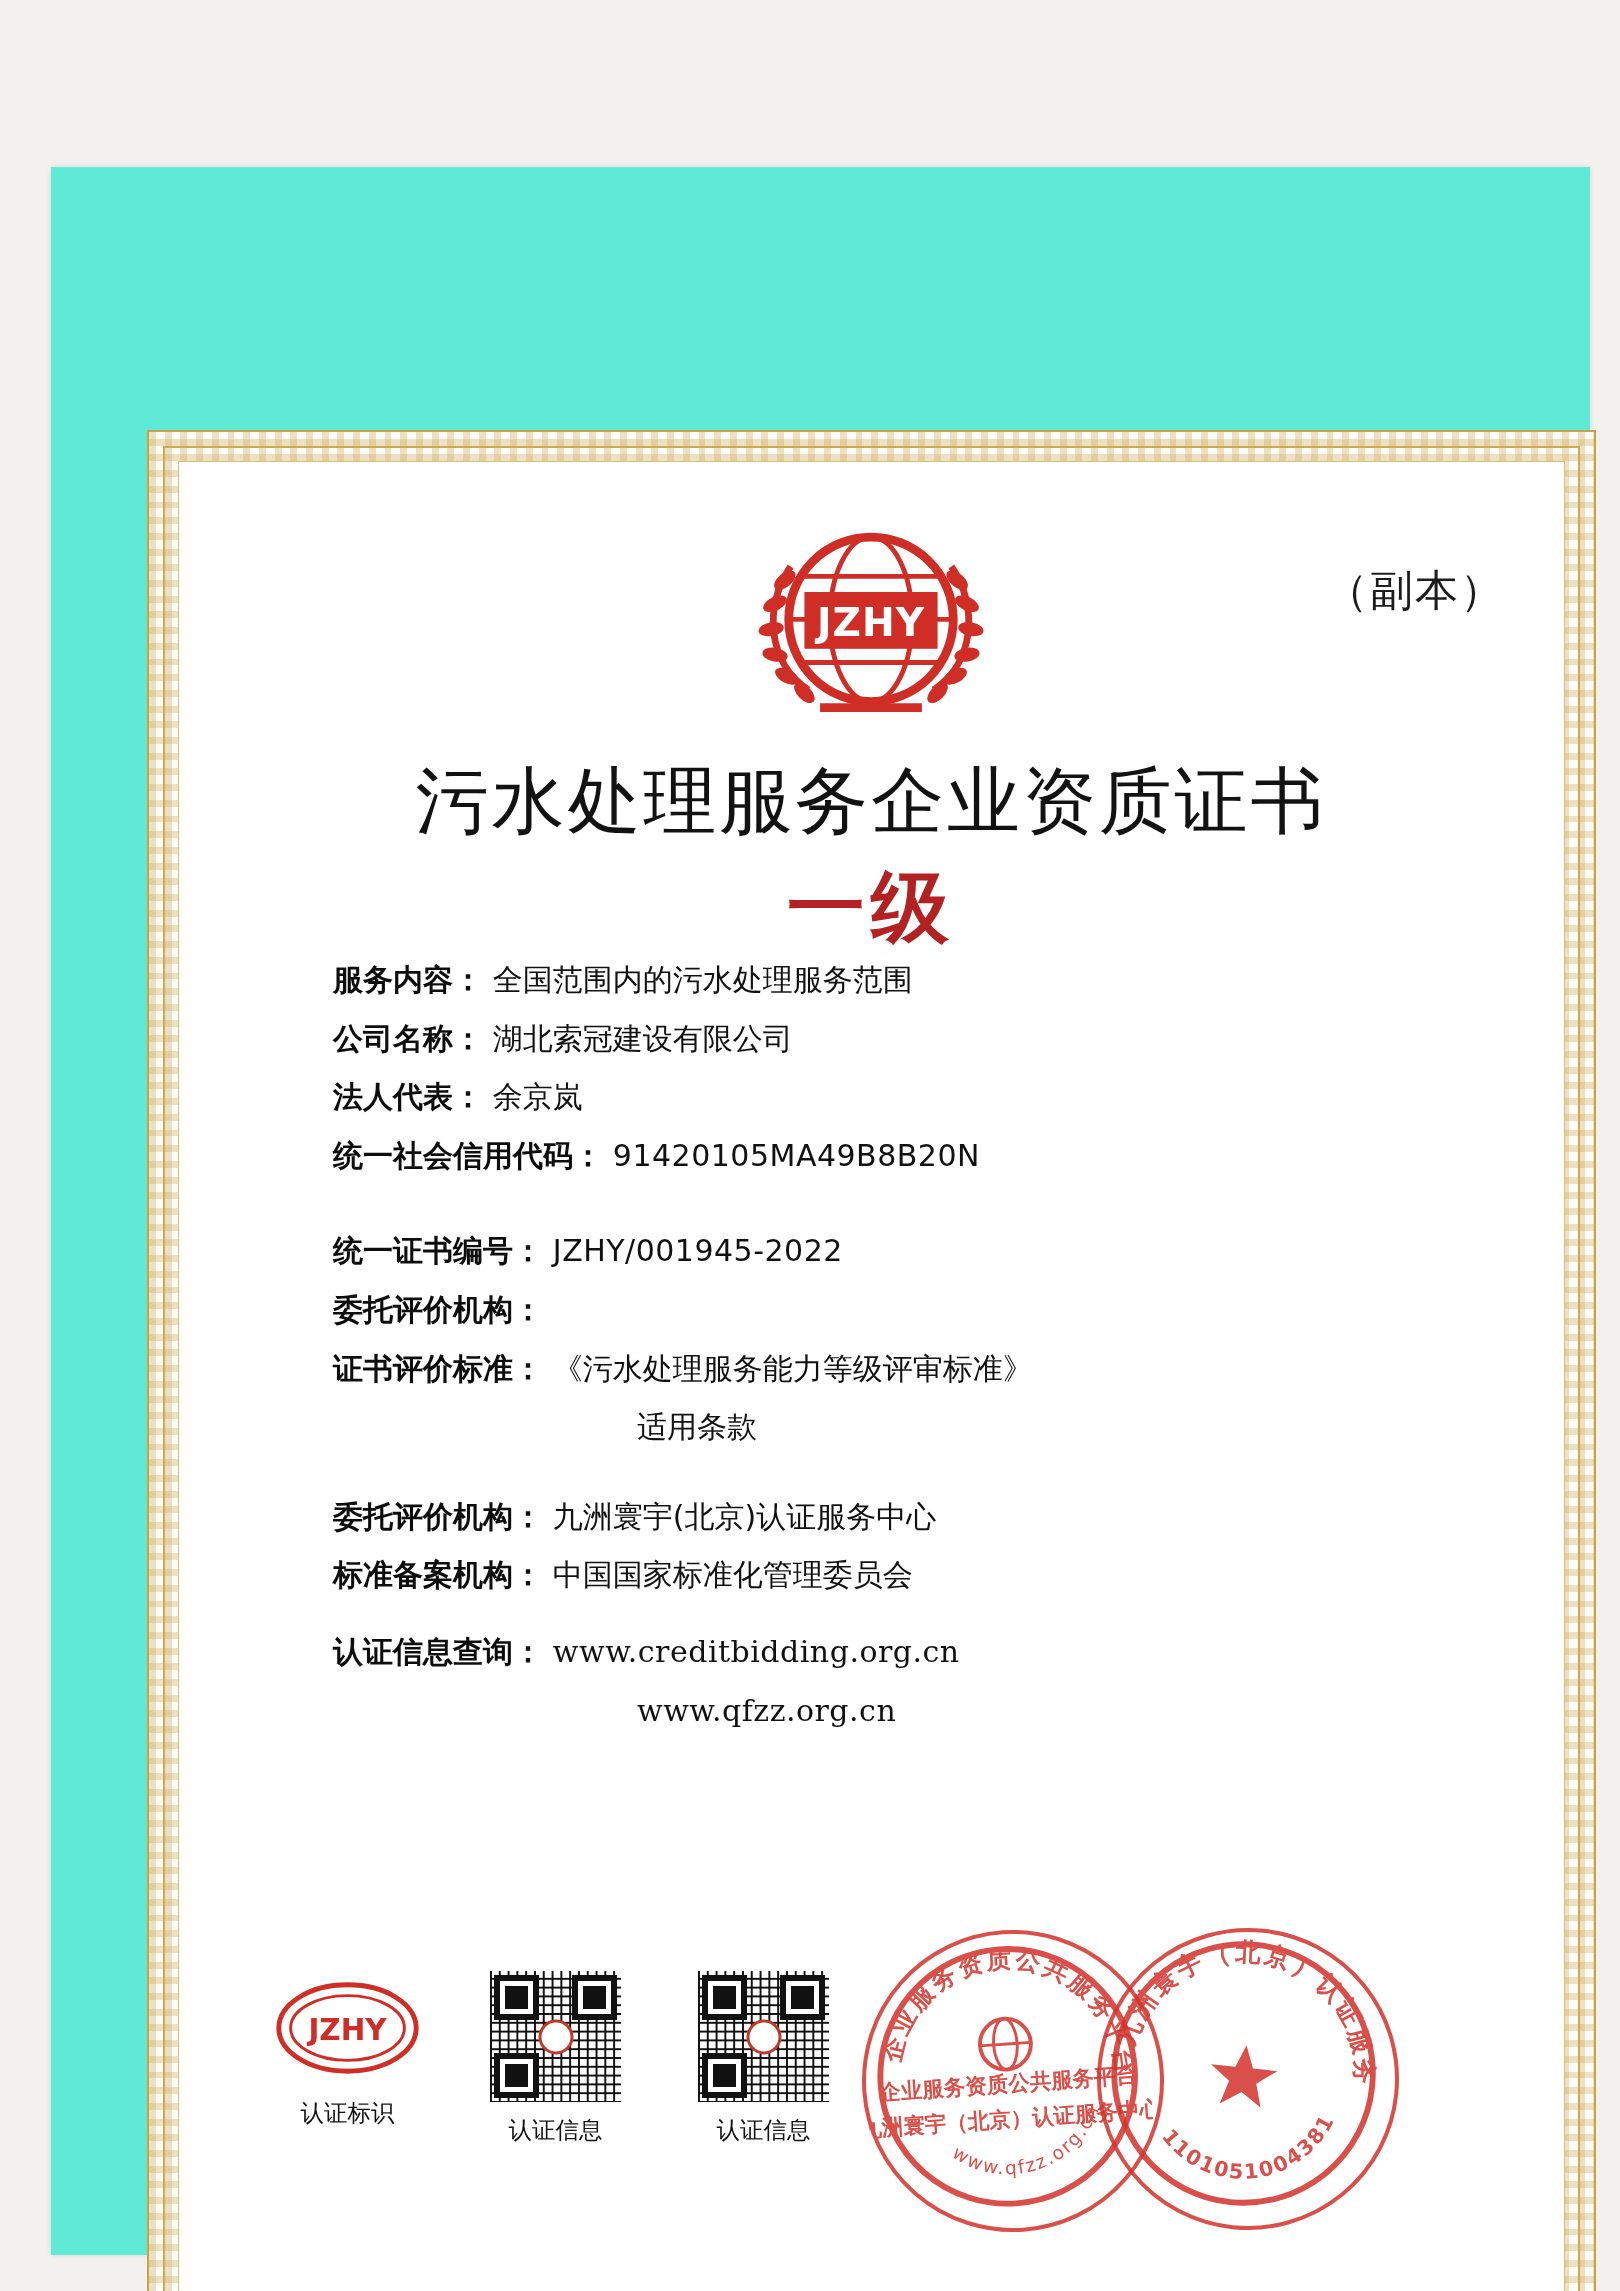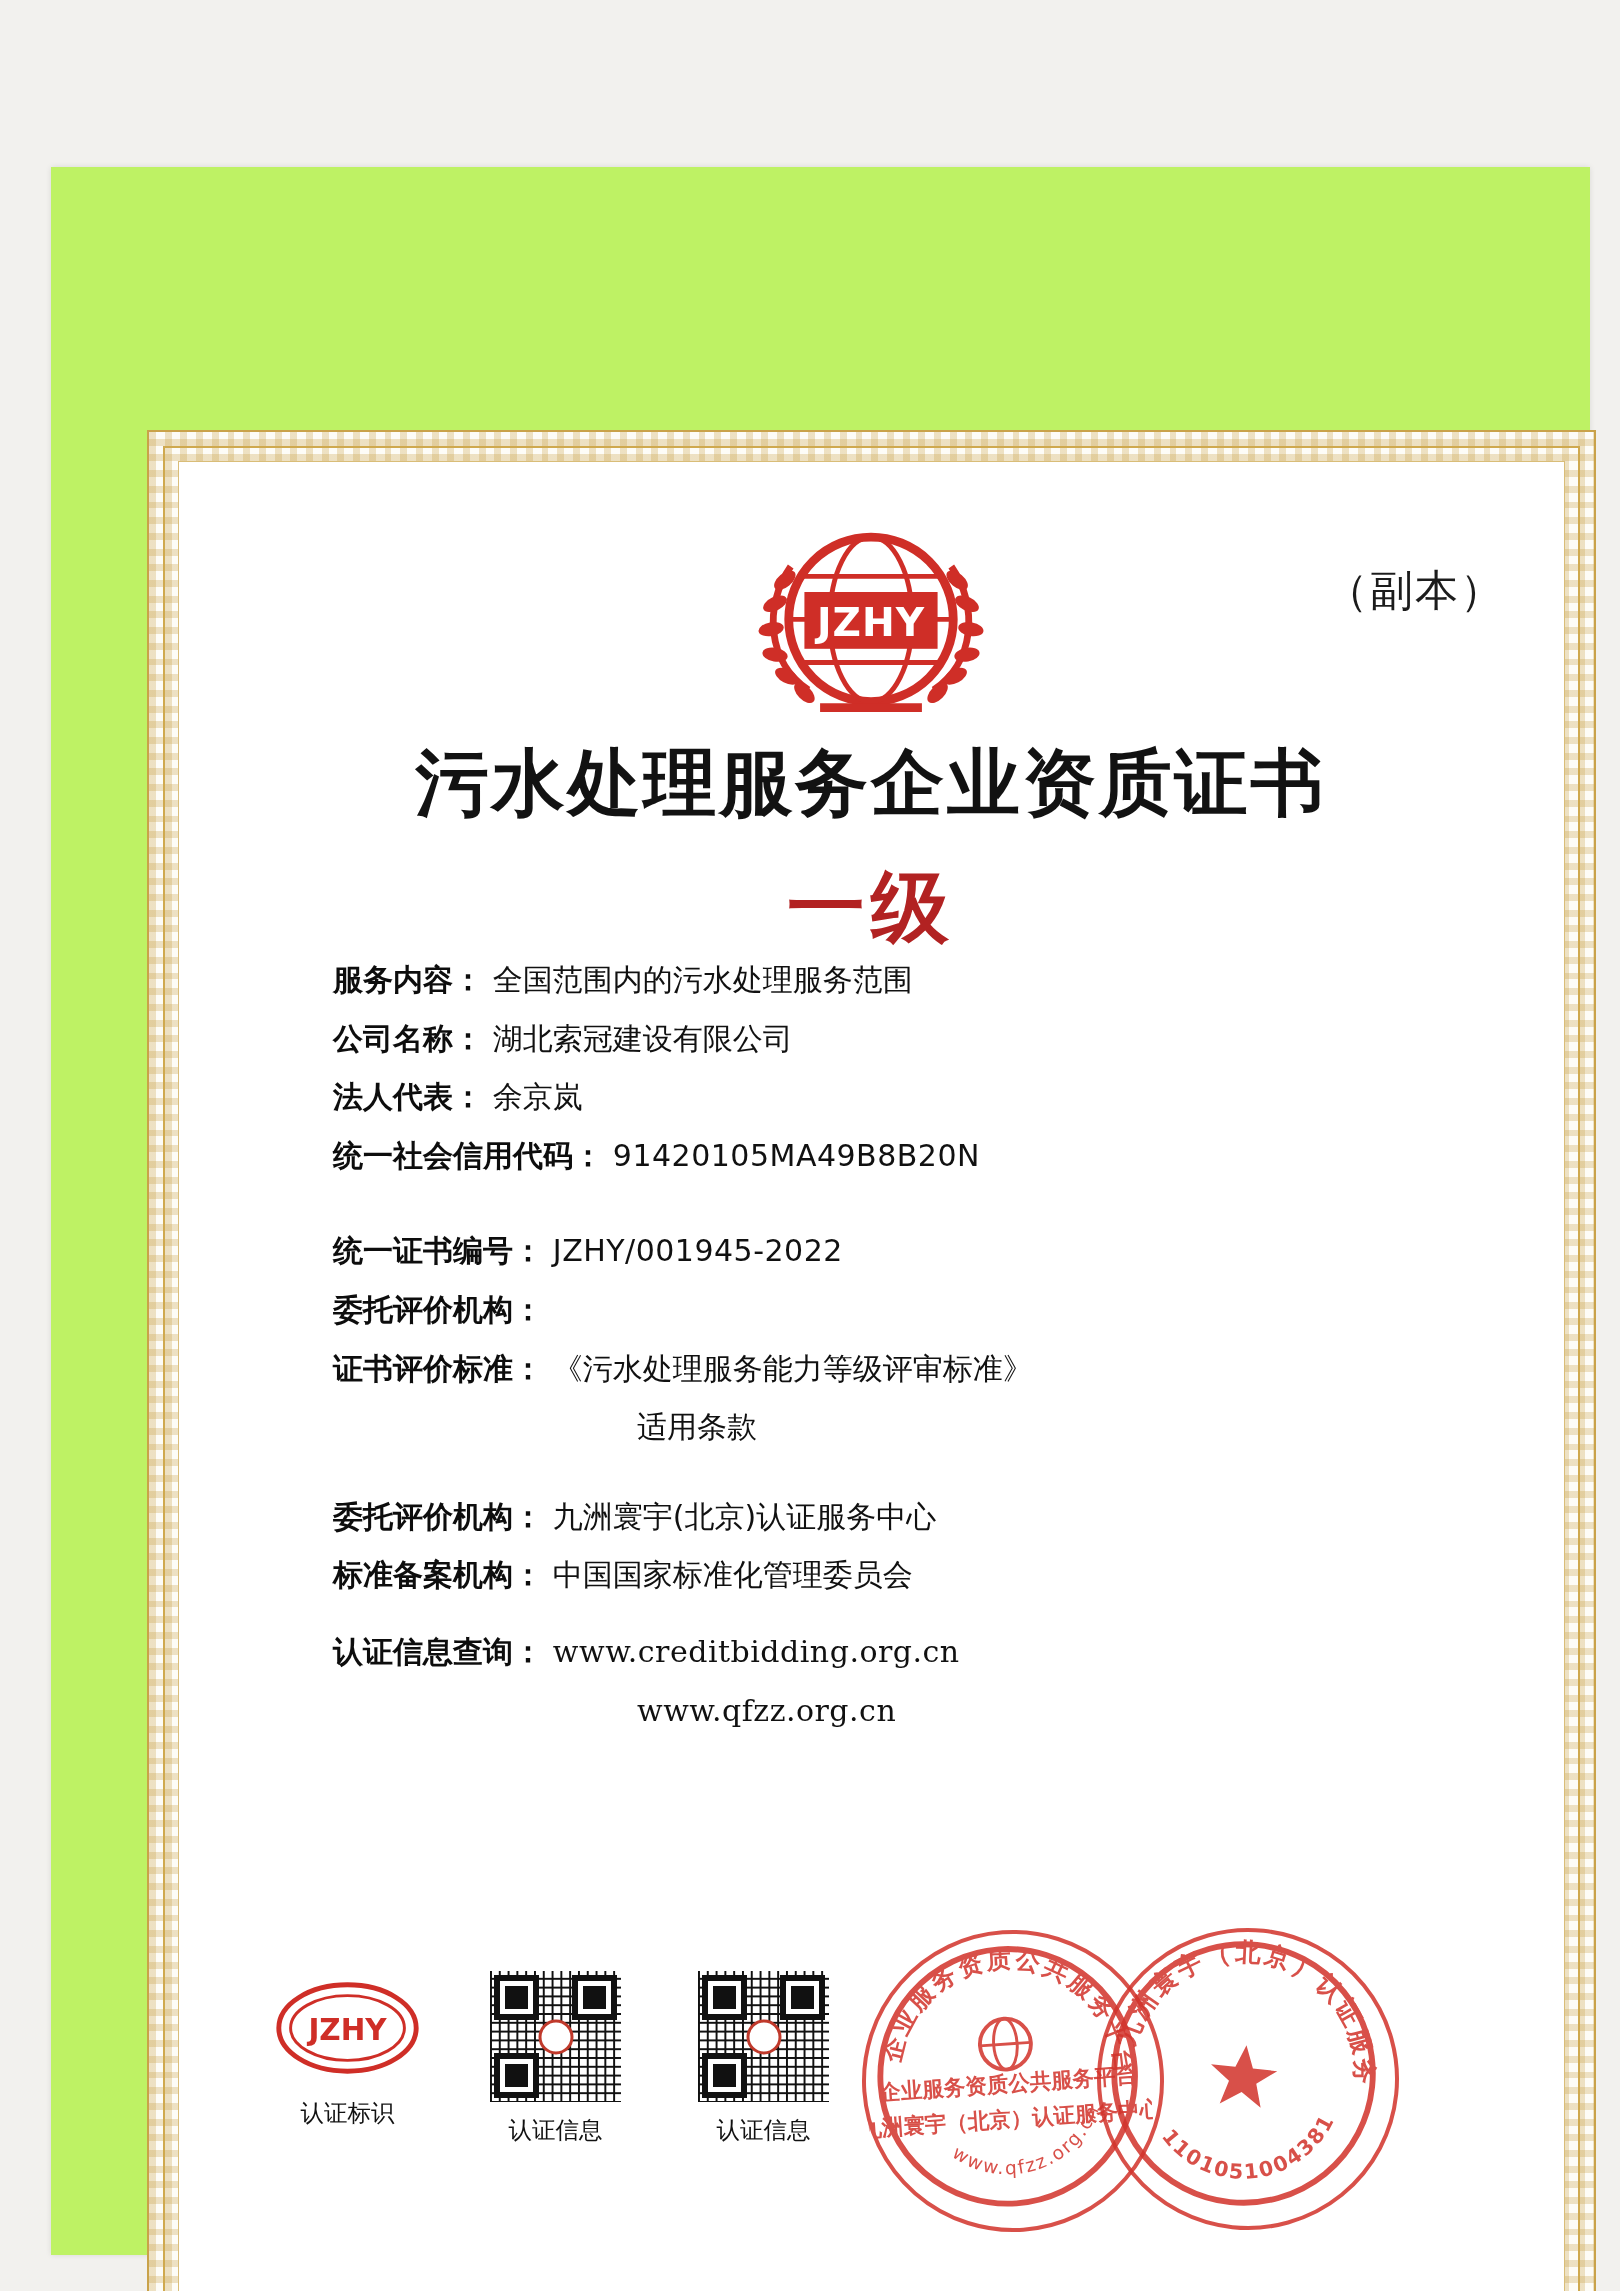--- a/index.html
+++ b/index.html
@@ -19,21 +19,21 @@
     height: 2292px;
     background: #f2f1ee;
   }
   
   .paper {
     position: absolute;
     left: 51px;
     top: 167px;
     width: 1539px;
     height: 2088px;
-    background: #bef264;
+    background: #5eead4;
     box-shadow: 0 0 5.9px rgba(0,0,0,0.10);
   }
   
   .border-outer {
     position: absolute;
     left: 96px;
     top: 263px;
     width: 1449px;
     height: 1933px;
     border: 2.9px solid #c9a24a;
@@ -92,25 +92,25 @@
     top: 39px;
     transform: translateX(-50%);
     width: 314px;
     height: 235px;
   }
   .emblem svg { display: block; }
 
   
   .title {
     position: absolute;
-    top: 276px;
+    top: 294px;
     width: 100%;
     text-align: center;
     font-size: 73px;
-    font-weight: bold;
+    font-weight: normal;
     letter-spacing: 2.9px;
     color: #121212;
     font-family: "DejaVu Sans", sans-serif;
   }
   .grade {
     position: absolute;
     top: 397px;
     width: 100%;
     text-align: center;
     font-size: 78px;

